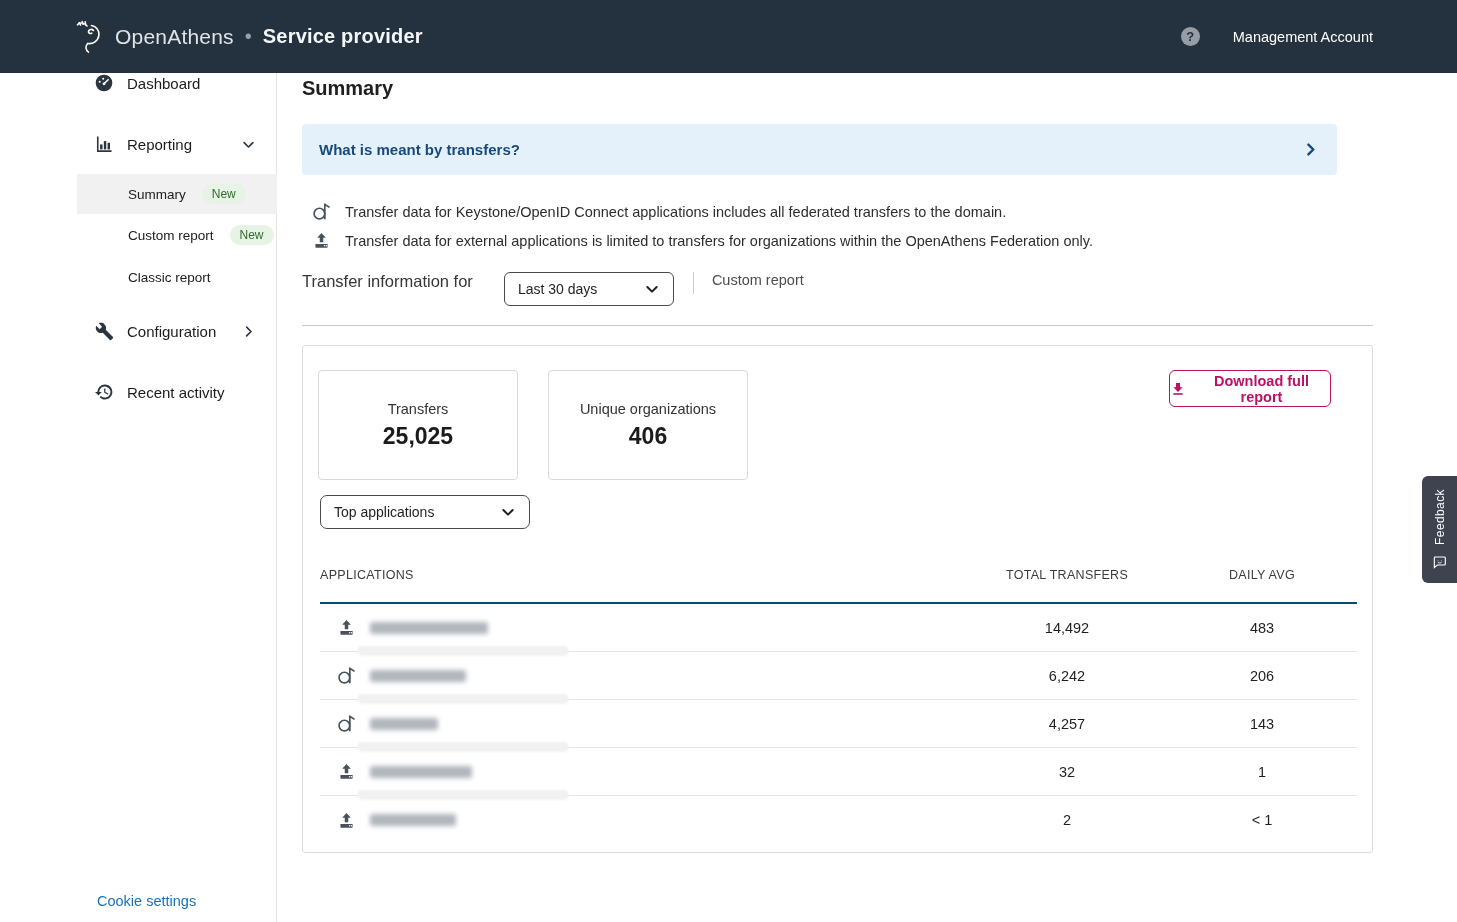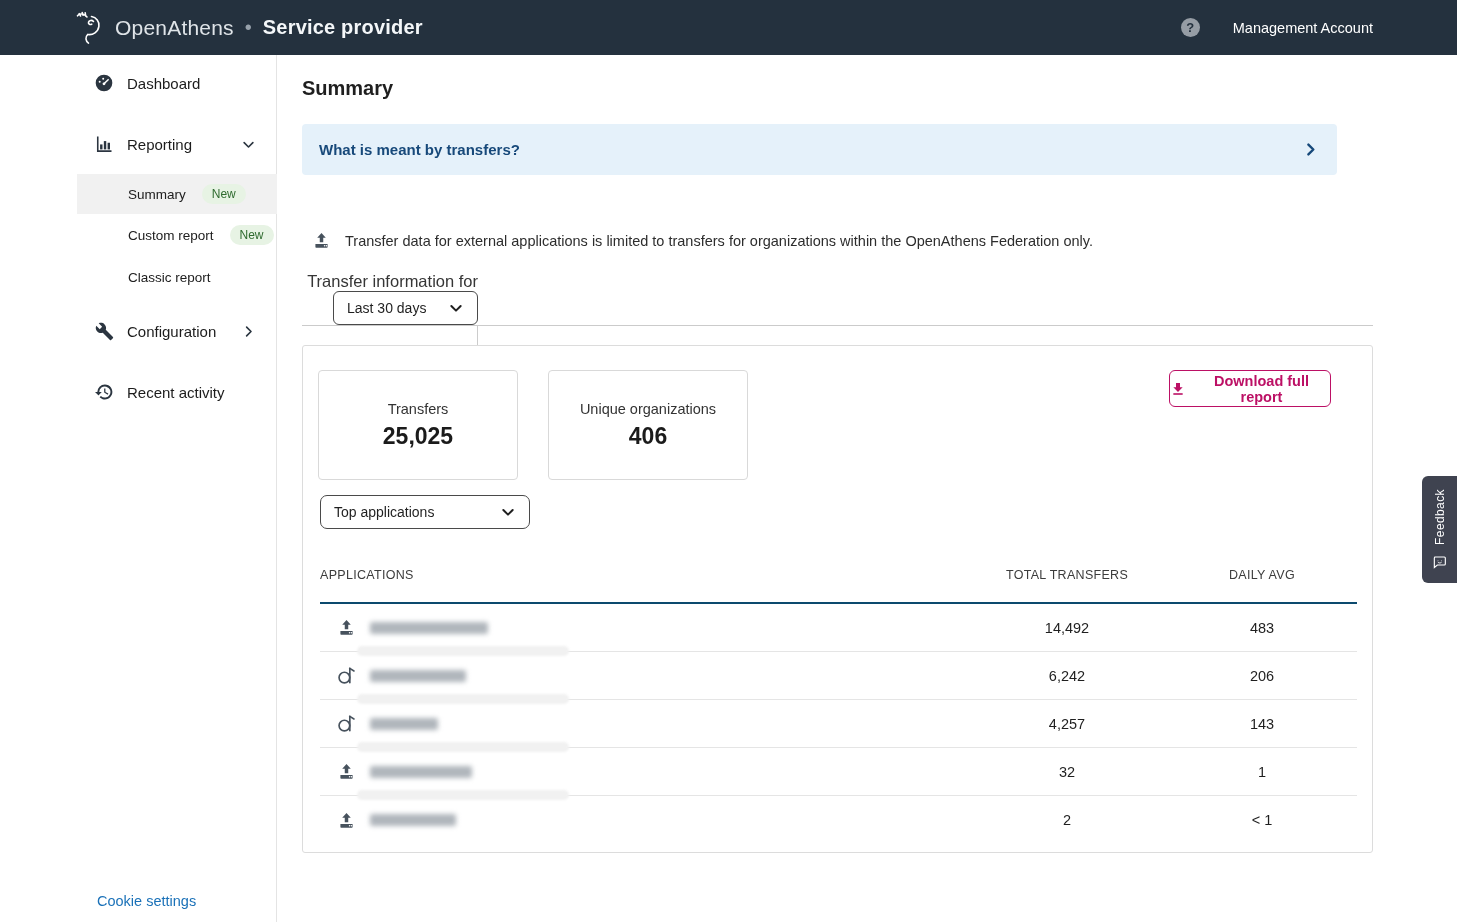--- a/index.html
+++ b/index.html
@@ -1,20 +1,20 @@
 <!DOCTYPE html>
 <html><head>
 <meta charset="utf-8">
 <style>
   * { margin:0; padding:0; box-sizing:border-box; }
   html,body { width:1457px; height:922px; }
   body { font-family:"Liberation Sans", sans-serif; background:#fff; position:relative; overflow:hidden; color:#222; }
 
   
-  .header { position:absolute; top:0; left:0; width:1457px; height:55px; background:#24313e; display:flex; align-items:center; z-index:5; }
+  .header { position:absolute; top:0; left:0; width:1457px; height:73px; background:#24313e; display:flex; align-items:center; z-index:5; }
   .brand { display:flex; align-items:center; margin-left:72px; gap:9px; }
   .brand-name { color:#dfe4e8; font-size:21px; letter-spacing:.2px; }
   .brand-sep { color:#97a1ab; font-size:20px; margin:0 2px; }
   .brand-product { color:#f4f7f9; font-size:20px; font-weight:700; letter-spacing:.2px; }
   .header-right { margin-left:auto; margin-right:84px; display:flex; align-items:center; gap:33px; }
   .help-circle { width:19px; height:19px; border-radius:50%; background:#969da5; color:#24313e; font-size:13px; font-weight:700; display:flex; align-items:center; justify-content:center; cursor:pointer; }
   .account-label { color:#fff; font-size:14.5px; cursor:pointer; }
 
   
   .sidebar { position:absolute; top:55px; left:0; width:277px; height:867px; background:#fff; border-right:1px solid #e4e4e4; }
@@ -35,24 +35,24 @@
   .page-title { position:absolute; left:25px; top:22px; font-size:20px; font-weight:700; color:#1f1f1f; }
   .banner { position:absolute; left:25px; top:69px; width:1035px; height:51px; background:#e5f1fa; border-radius:4px; display:flex; align-items:center; cursor:pointer; }
   .banner-text { margin-left:17px; font-size:15px; font-weight:700; color:#17497a; }
   .banner-chev { margin-left:auto; margin-right:18px; display:flex; }
   .note { position:absolute; left:33px; display:flex; align-items:center; }
   .note-1 { top:146px; }
   .note-2 { top:176px; }
   .note-ico { width:22px; display:flex; justify-content:center; }
   .note-text { margin-left:13px; font-size:14.5px; color:#2d2d2d; }
 
-  .filter-row { position:absolute; left:25px; top:217px; display:flex; align-items:flex-end;flex-direction:column; }
+  .filter-row { position:absolute; left:25px; top:217px; display:flex; align-items:flex-start; }
   .filter-label { font-size:16.5px; color:#363636; }
   .select-box { display:flex; align-items:center; justify-content:space-between; border:1px solid #4a4a4a; border-radius:6px; height:34px; padding:0 13px; background:#fff; cursor:pointer; }
-  .date-select { width:145px; margin-left:31px; }
+  .date-select { width:170px; margin-left:31px; }
   .select-box .sel-val { font-size:14px; color:#1f1f1f; }
   .v-divider { width:1px; height:22px; background:#ccc; margin-left:19px; }
   .custom-report-link { margin-left:18px; font-size:14.5px; color:#4c4c4c; cursor:pointer; }
   .hr-line { position:absolute; left:25px; top:270px; width:1071px; border-top:1px solid #cbcbcb; }
 
   .big-card { position:absolute; left:25px; top:290px; width:1071px; height:508px; background:#fff; border:1px solid #dcdcdc; border-radius:3px; }
   .stat-card { position:absolute; top:24px; width:200px; height:110px; border:1px solid #d9d9d9; border-radius:4px; display:flex; flex-direction:column; align-items:center; justify-content:center; gap:6px; }
   .stat-1 { left:15px; } .stat-2 { left:245px; }
   .stat-label { font-size:14.5px; color:#333; }
   .stat-value { font-size:23px; font-weight:700; color:#1b1b1b; }
@@ -182,20 +182,30 @@
 
   <div class="banner">
     <span class="banner-text">What is meant by transfers?</span>
     <span class="banner-chev">
       <svg width="17" height="17" viewBox="0 0 24 24" fill="none" stroke="#17497a" stroke-width="3.4" stroke-linecap="round" stroke-linejoin="round">
           <path d="M9 5l7 7-7 7"></path>
         </svg>
     </span>
   </div>
 
+  <div class="note note-1">
+    <span class="note-ico">
+      <svg width="21" height="21" viewBox="0 0 24 24" fill="none" stroke="#47525d" stroke-width="1.9" stroke-linecap="round">
+        <circle cx="9.6" cy="14.4" r="6.1"></circle>
+          <path d="M15.8 20.3V3.9"></path>
+          <path d="M15.8 3.9l4.7 2.9"></path>
+      </svg>
+    </span>
+    <span class="note-text">Transfer data for Keystone/OpenID Connect applications includes all federated transfers to the domain.</span>
+  </div>
 
   <div class="note note-2">
     <span class="note-ico">
       <svg width="19" height="19" viewBox="0 0 24 24" fill="#47525d">
         <path d="M12 2.6l5.4 5.9h-3.2v5.8H9.8V8.5H6.6z"></path>
         <path d="M4.3 16.3h15.4v3.8a1 1 0 0 1-1 1H5.3a1 1 0 0 1-1-1z"></path>
         <circle cx="15.9" cy="18.7" r=".95" fill="#fff"></circle>
           <circle cx="18.2" cy="18.7" r=".95" fill="#fff"></circle>
       </svg>
     </span>

